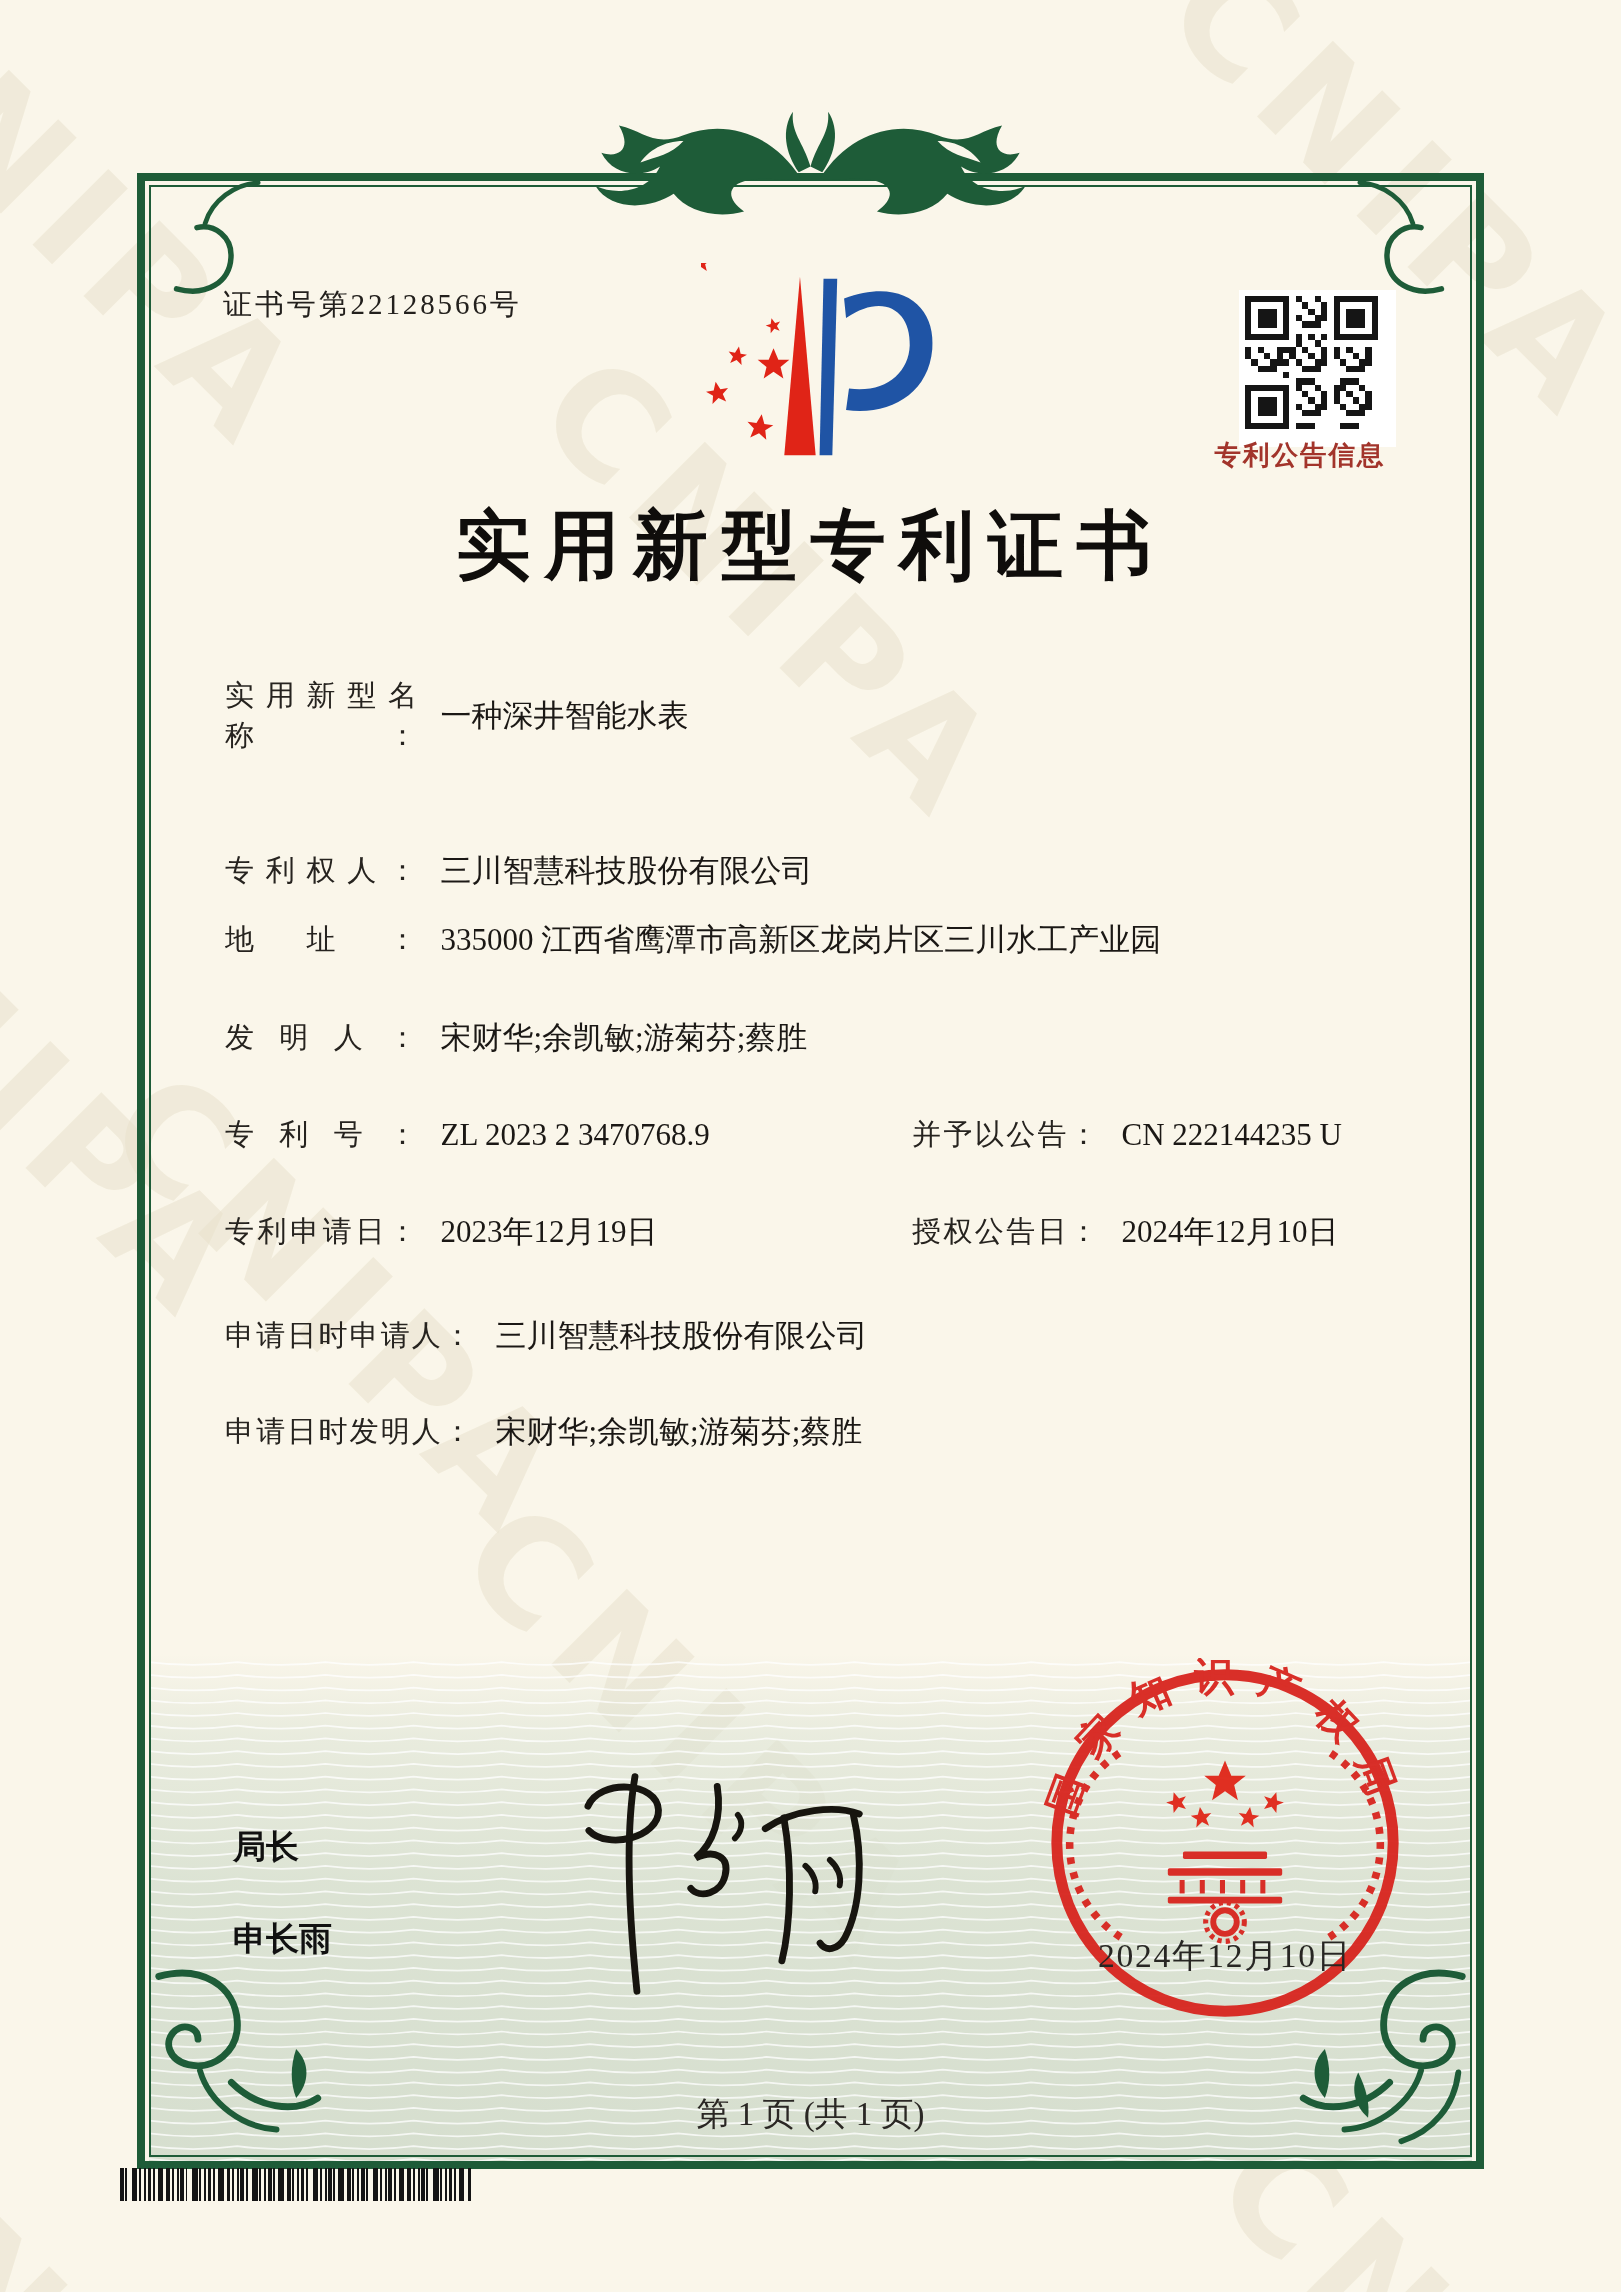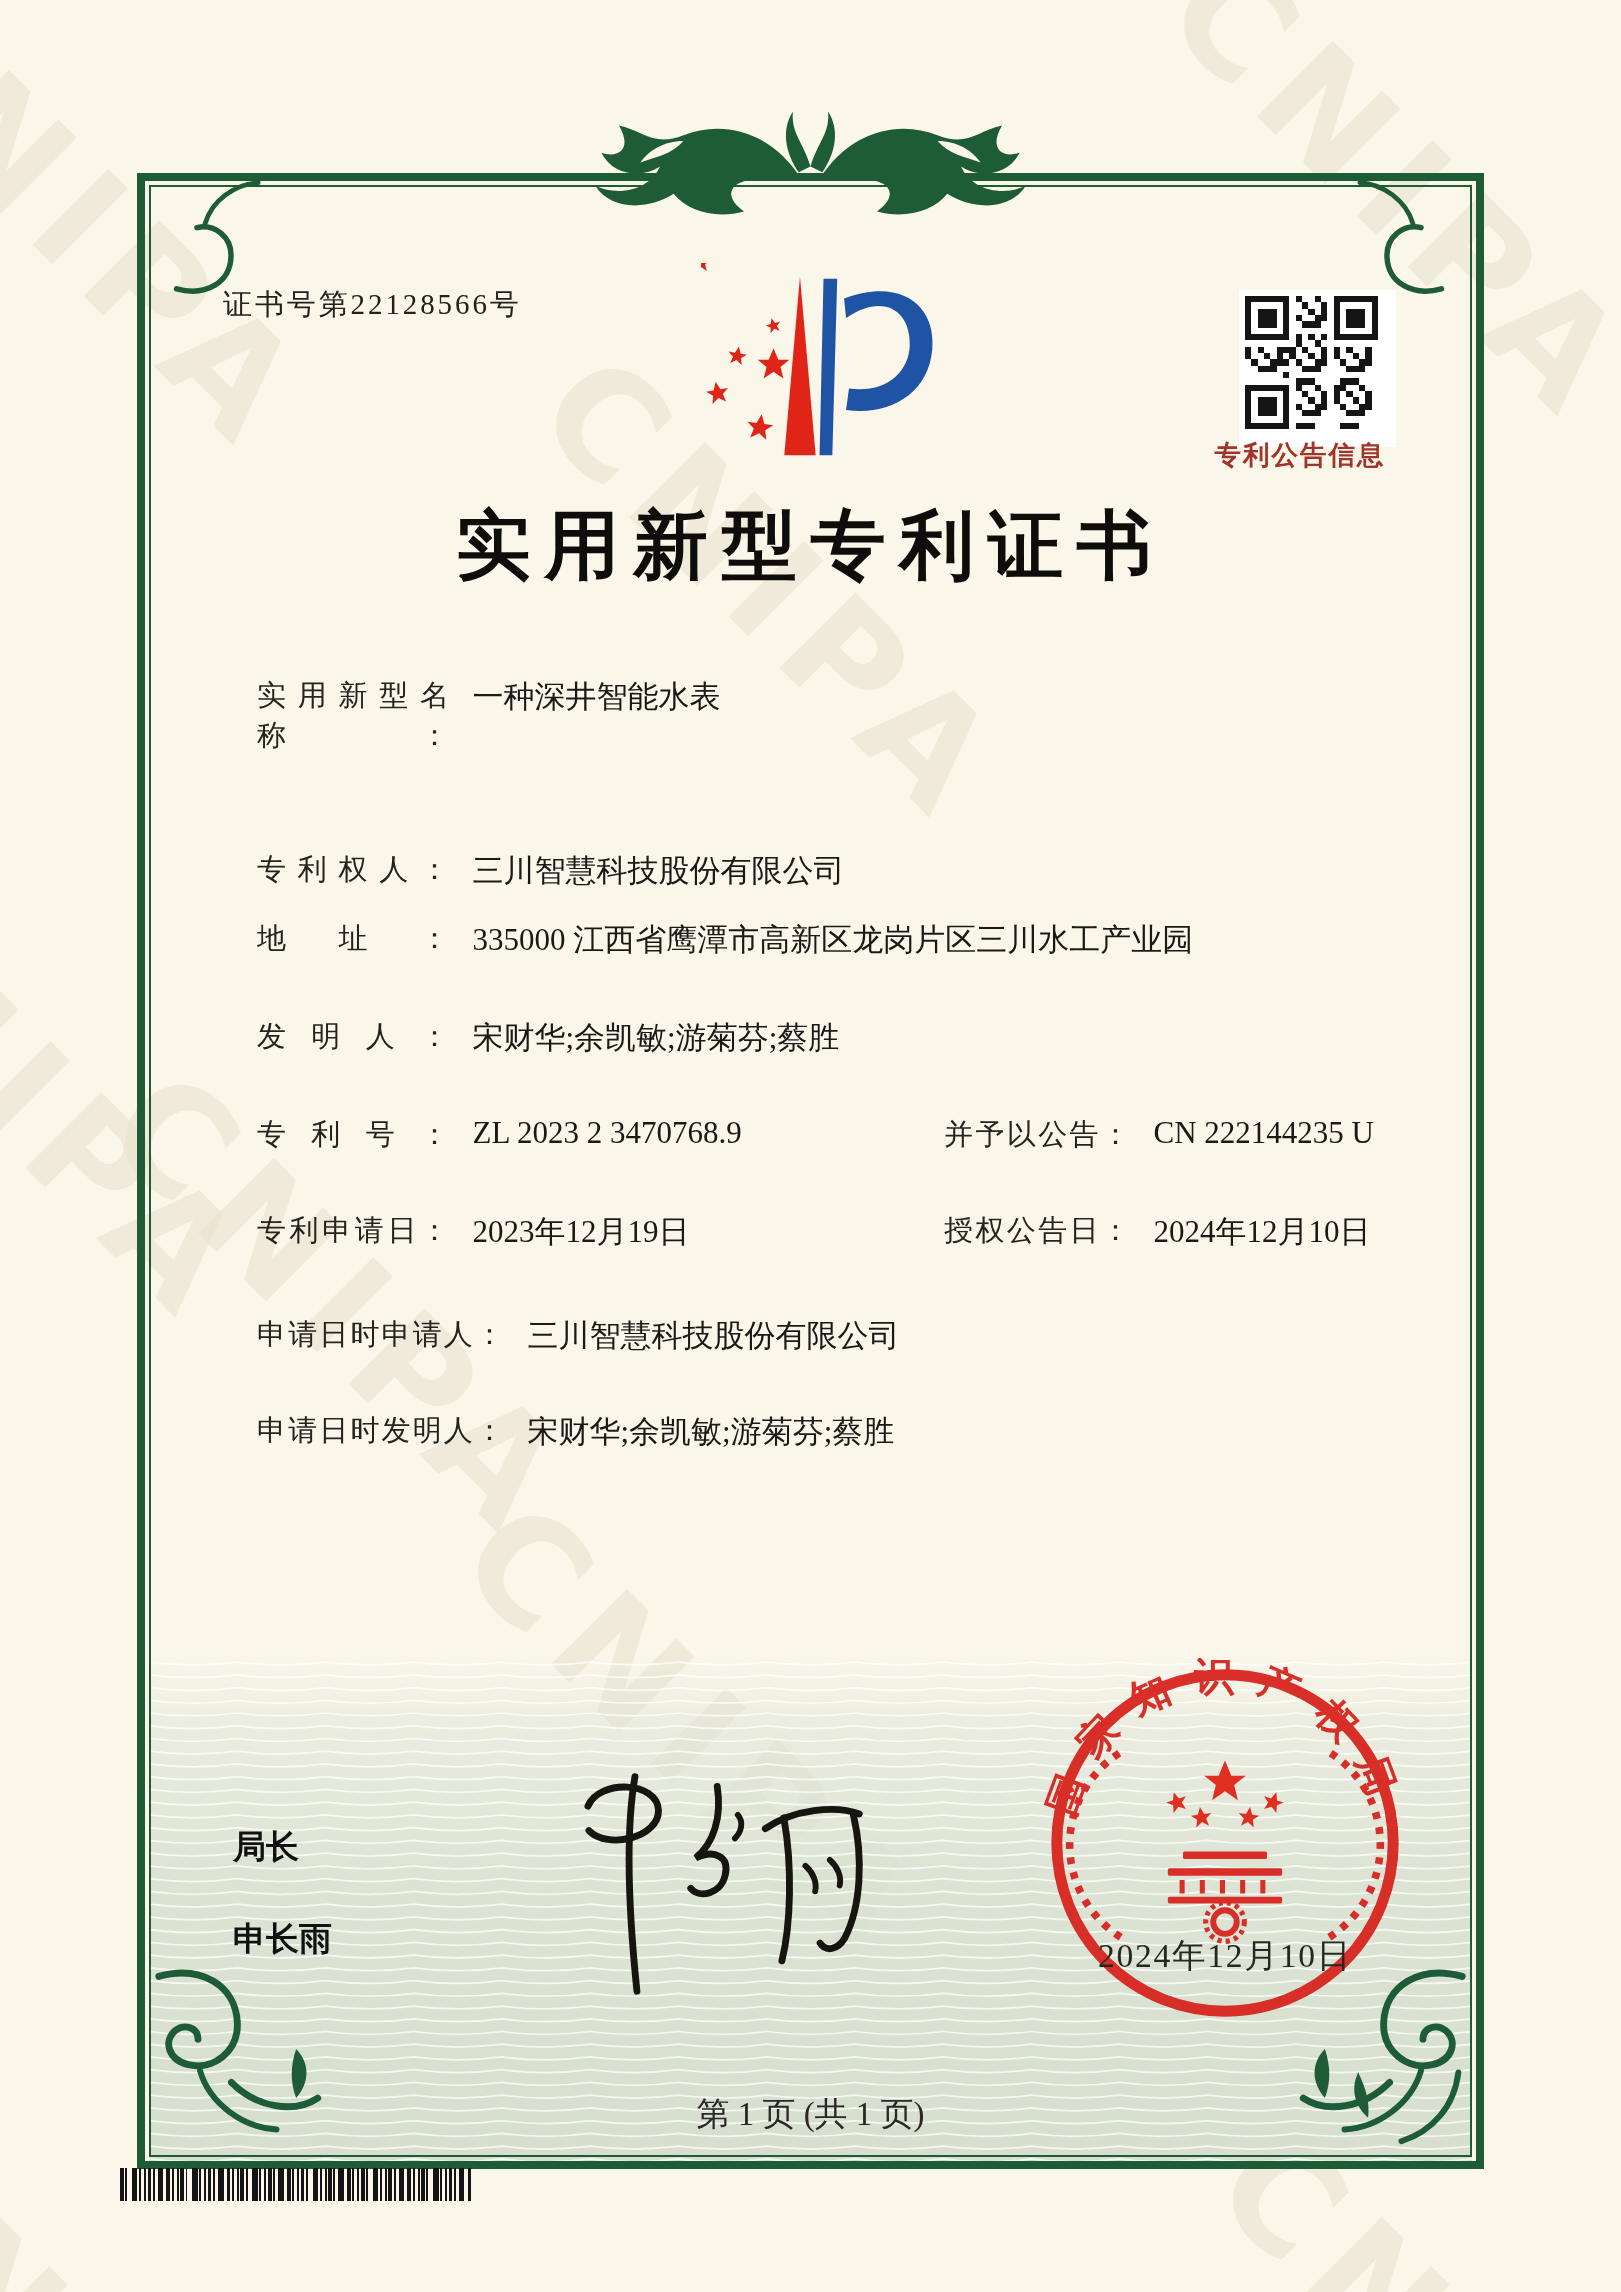--- a/index.html
+++ b/index.html
@@ -22,21 +22,21 @@
   .orn{position:absolute;z-index:4;pointer-events:none;}
   
   .content{position:absolute;inset:0;z-index:5;}
   #cert-no{position:absolute;left:223px;top:285px;font-size:29px;letter-spacing:2.9px;color:#23201d;}
   #logo{position:absolute;left:701px;top:263px;}
   #qr-box{position:absolute;left:1239px;top:290px;width:145px;height:145px;background:#fff;padding:5.9px;}
   #qr-caption{position:absolute;left:1204px;top:437px;width:192px;text-align:center;font-size:26.5px;
               letter-spacing:2px;color:#a2342b;font-weight:bold;}
   #title{position:absolute;left:0;top:496px;width:100%;text-align:center;font-size:75px;font-weight:bold;
          letter-spacing:13.7px;color:#0f0d0b;}
-  .f-row{position:absolute;left:225px;display:flex;align-items:flex-start;margin-left:32px;}
+  .f-row{position:absolute;left:225px;display:flex;align-items:center;}
   .f-row.rcol{left:912px;}
   .lb{display:inline-block;width:192px;font-size:29px;color:#26231f;text-align:justify;text-align-last:justify;}
   .lb.w{width:247px;}
   .lb.r{width:186px;}
   .val{margin-left:23.5px;font-size:31px;white-space:nowrap;color:#1b1815;}
   #statement{position:absolute;left:155px;top:1551px;width:1317px;font-size:29px;line-height:71px;
              text-indent:61px;text-align:justify;color:#171411;}
   .officer{position:absolute;left:233px;font-size:33px;font-weight:bold;
            font-family:"Liberation Sans","DejaVu Sans",sans-serif;color:#111;}
   #signature{position:absolute;left:490px;top:1759px;z-index:6;}

